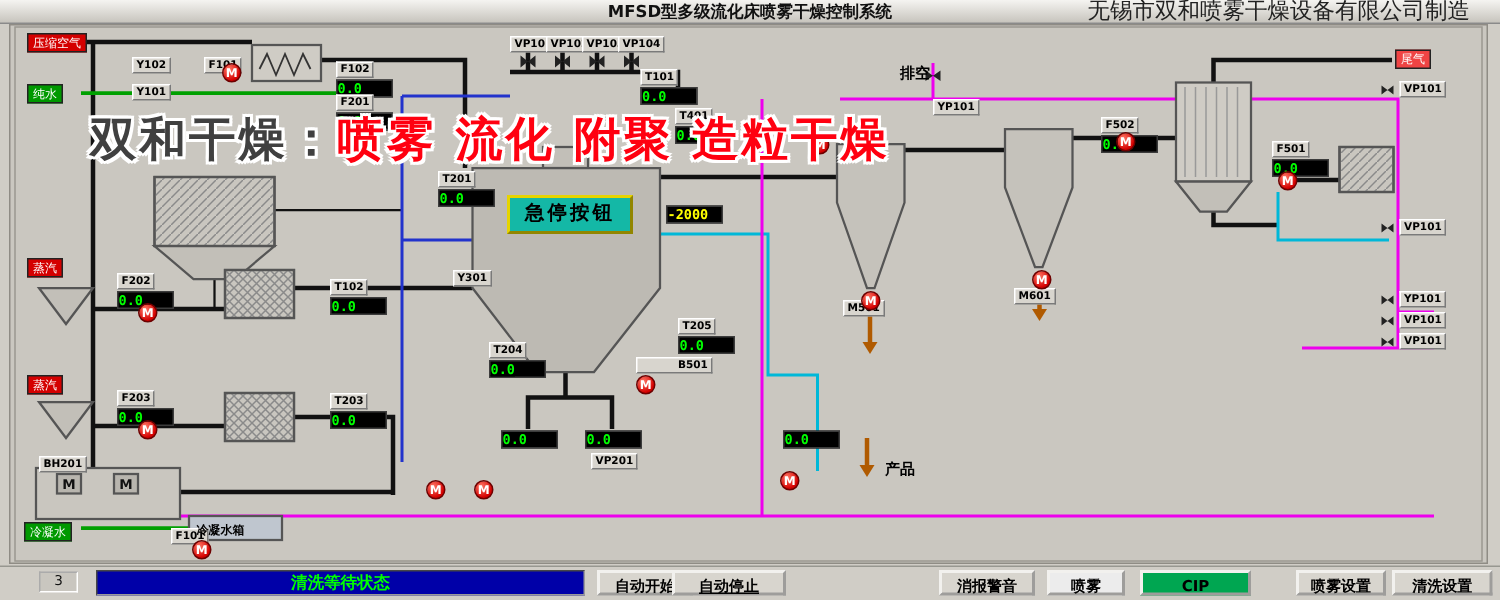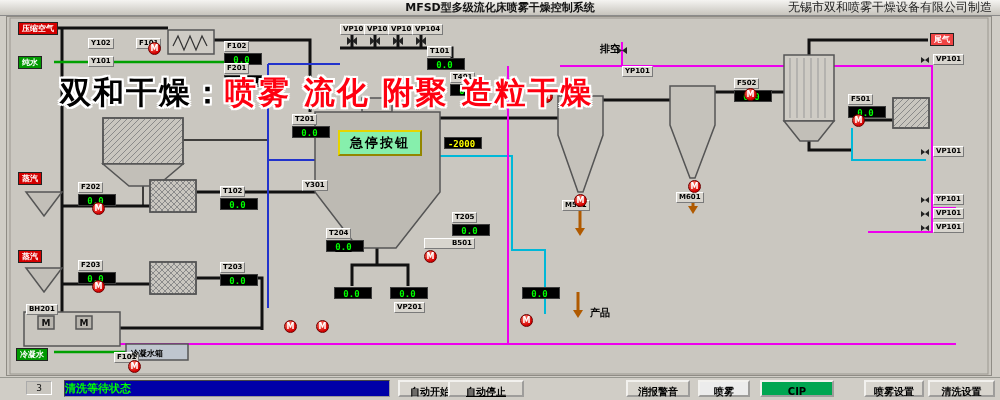--- a/index.html
+++ b/index.html
@@ -6,65 +6,65 @@
   .screen {
     position:relative; width:1000px; height:400px; overflow:hidden;
     background:#d0cdc6; font-family:"DejaVu Sans","Liberation Sans",sans-serif;
     user-select:none;
   }
   
   .titlebar { position:absolute; top:0; left:0; right:0; height:15px;
     background:linear-gradient(#f5f4f1,#c7c4bd); border-bottom:1px solid #8a8a8a; z-index:25; }
   .titlebar .title { position:absolute; left:0; right:0; text-align:center;
     font-size:11px; font-weight:bold; color:#111; line-height:15px; }
-  .titlebar .mfr { position:absolute; right:8px; top:0; font-size:12px; line-height:15px; color:#222; }
+  .titlebar .mfr { position:absolute; right:20px; top:0; font-size:15px; line-height:15px; color:#222; }
   
   .diagram { position:absolute; left:6px; top:16px; width:986px; height:360px;
     background:#cac7c0; border:1px solid #8f8c85; box-sizing:border-box; }
   svg.pipes { position:absolute; left:0; top:0; width:1000px; height:400px; z-index:2; }
   #overlay { position:absolute; left:0; top:0; width:1000px; height:400px; z-index:4; }
   
-  .tag { position:absolute; z-index:5; font-size:8px; font-weight:bold; color:#fff;
+  .tag { position:absolute; z-index:5; font-size:8px; font-weight:normal; color:#fff;
     padding:1px 3px; border:1px solid #222; white-space:nowrap; line-height:9px; }
   .chip { position:absolute; z-index:6; font-size:7px; font-weight:bold; color:#000;
     background:#d8d5ce; border:1px solid #7a7a7a; border-top-color:#fff; border-left-color:#fff;
     padding:0 2px; line-height:9px; white-space:nowrap; }
   .plainlbl { position:absolute; z-index:6; font-weight:bold; color:#000; white-space:nowrap; }
   .inst { position:absolute; z-index:8; }
   .inst .lbl { display:inline-block; font-size:7px; font-weight:bold; color:#000;
     background:#d8d5ce; border:1px solid #7a7a7a; border-top-color:#fff; border-left-color:#fff;
     padding:0 2px; line-height:9px; white-space:nowrap; }
   .inst .val { margin-top:1px; width:38px; height:12px; background:#000; border:1px solid #3c3c3c;
     color:#00ff00; font-family:"DejaVu Sans Mono","Liberation Mono",monospace;
-    font-size:9px; font-weight:bold; text-align:center; padding-right:3px; line-height:12px;
+    font-size:9px; font-weight:bold; text-align:left; padding-right:3px; line-height:12px;
     box-sizing:border-box; }
   .pump { position:absolute; z-index:9; width:13px; height:13px; border-radius:50%;
     background:radial-gradient(circle at 35% 30%, #ff7a68, #d40000 70%);
     border:1px solid #6d0000; color:#fff; font-size:8px; font-weight:bold;
     text-align:center; line-height:12px; box-sizing:border-box; }
   .estop { position:absolute; left:338px; top:130px; width:84px; height:26px; z-index:10;
-    background:#86efac; border:2px outset #e6d400; color:#000; font-size:13px; font-weight:bold;
+    background:#14b8a6; border:2px outset #e6d400; color:#000; font-size:13px; font-weight:bold;
     text-align:center; line-height:22px; letter-spacing:2px; padding:0;
     font-family:"DejaVu Sans","Liberation Sans",sans-serif; }
   
   .watermark { position:absolute; left:60px; top:72px; z-index:30; white-space:nowrap;
     font-size:31px; font-weight:bold; letter-spacing:2px;
     text-shadow:-2px 0 #fff,2px 0 #fff,0 -2px #fff,0 2px #fff,
                 -2px -2px #fff,2px 2px #fff,-2px 2px #fff,2px -2px #fff; }
-  .watermark .brand { color:#000000; }
+  .watermark .brand { color:#404040; }
   .watermark .slogan { color:#ff0010; }
   
   .toolbar { position:absolute; left:0; bottom:0; width:1000px; height:22px;
     background:#d0cdc6; border-top:1px solid #979790; z-index:20; }
   .counter { position:absolute; left:26px; top:3px; width:26px; height:14px;
     background:#c9c6bf; border:1px inset #fff; font-size:9px; text-align:center;
     line-height:13px; color:#111; box-sizing:border-box; }
   .statusbar { position:absolute; left:64px; top:2px; width:326px; height:17px;
     background:#0000a8; border:1px inset #9a9a9a; color:#00ff00; font-size:11px;
-    font-weight:bold; text-align:left; line-height:16px; box-sizing:border-box; }
+    font-weight:bold; text-align:center; line-height:16px; box-sizing:border-box; }
   .tbtn { position:absolute; top:2px; height:17px; background:#d8d5ce;
     border:2px outset #f2f1ee; font-size:10px; font-weight:bold; color:#000;
     text-align:center; line-height:12px; box-sizing:border-box; padding:4px;
     font-family:"DejaVu Sans","Liberation Sans",sans-serif; white-space:nowrap; }
   .tbtn.spray { background:#ececec; }
   .tbtn.cip { background:#00a651; }
 </style>
 </head>
 <body>
 

